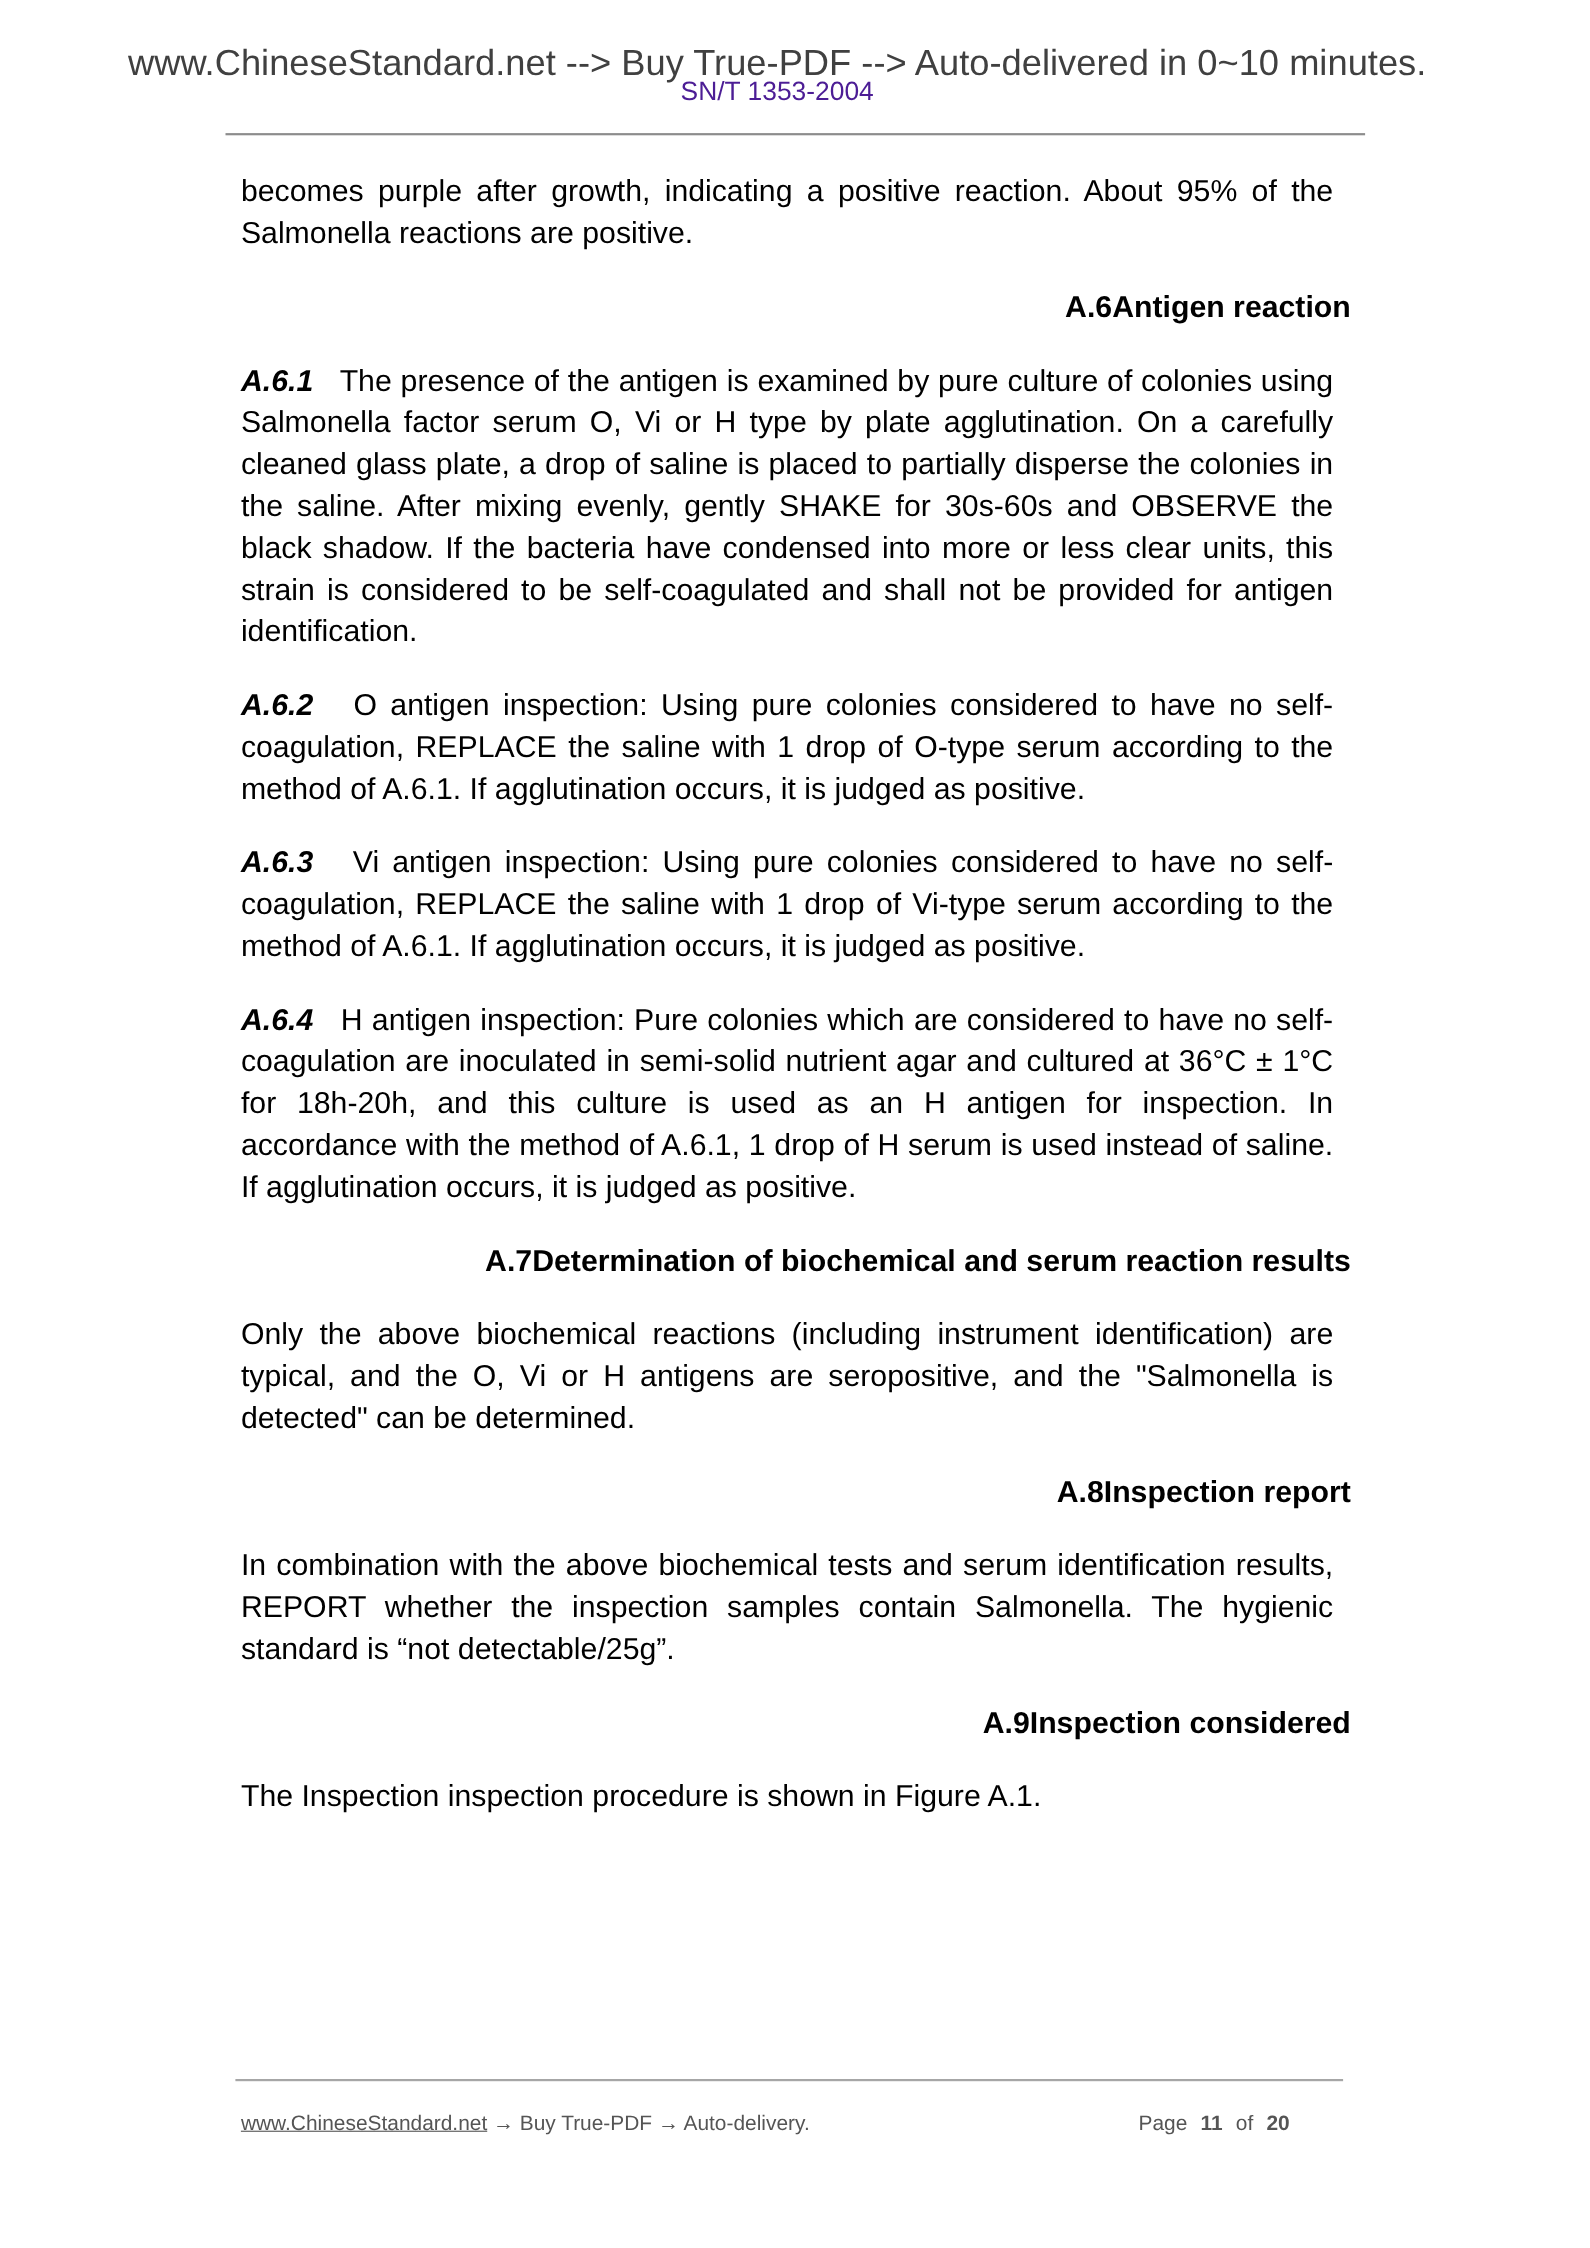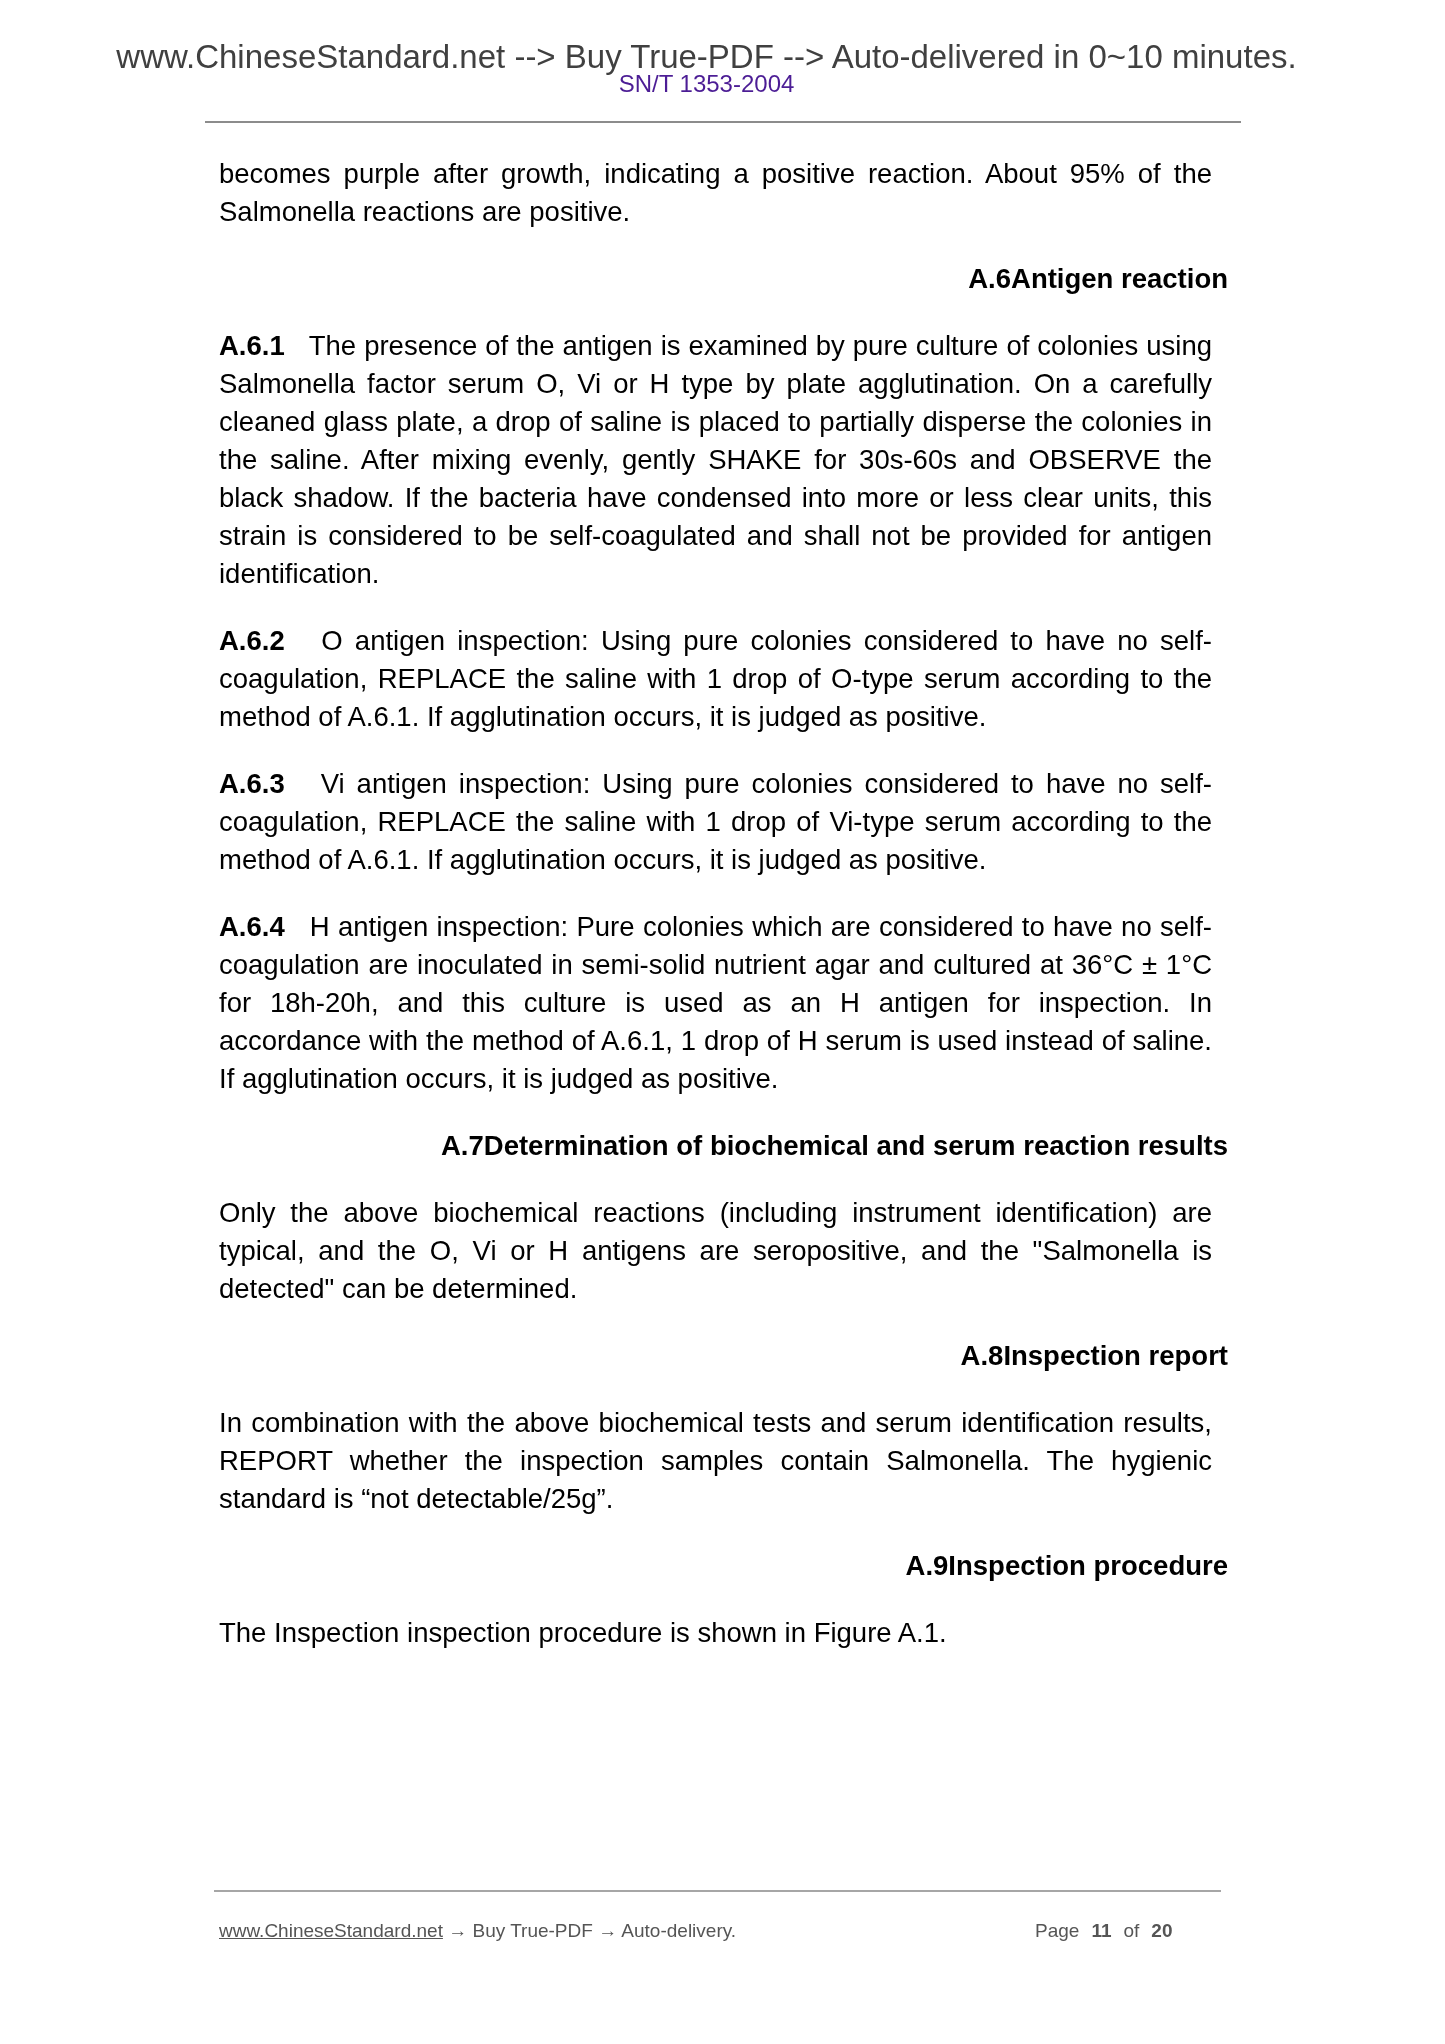--- a/index.html
+++ b/index.html
@@ -7,21 +7,21 @@
          font-family: "Liberation Sans", "DejaVu Sans", sans-serif; color: #000; }
   .page-header { position: absolute; left: 0; top: 38px; width: 1413px; text-align: center; color: #404040; }
   .header-banner { display: block; font-size: 33px; line-height: 38px; letter-spacing: 0; }
   .header-code { display: block; font-size: 24px; line-height: 24px; margin-top: -4px; color: #4c1d95; }
   .header-rule { position: absolute; left: 205px; top: 121px; width: 1036px; height: 0; border-top: 2px solid #8c8c8c; }
 
   .content { position: absolute; left: 219px; top: 155px; width: 1009px; }
   .content p { margin: 0 16px 29px 0; font-size: 27.5px; line-height: 38px; text-align: justify; }
   .content h2 { margin: 0 0 29px 0; font-size: 27.5px; line-height: 38px; font-weight: bold; text-align: right; }
   .content h2 .num { display: inline-block; width: 74px; }
-  .clause-num { font-weight: bold; }
+  .clause-num { font-weight: bold; font-style: italic; }
   .clause-num::after { content: "\00a0\00a0\00a0"; }
 
   .footer-rule { position: absolute; left: 214px; top: 1890px; width: 1007px; height: 0; border-top: 2px solid #a6a6a6; }
   .footer { position: absolute; left: 219px; top: 1914px; width: 1000px; height: 34px; color: #555; font-size: 19px; line-height: 34px; }
   .footer-left { position: absolute; left: 0; top: 0; white-space: nowrap; }
   .footer-link { color: #555; text-decoration: underline; }
   .footer-right { position: absolute; left: 816px; top: 0; white-space: nowrap; }
   .footer-right b { font-weight: bold; }
   .sp { display: inline-block; width: 12px; }
 </style>
@@ -61,21 +61,21 @@
     <span class="num">A.7</span><span>Determination of biochemical and serum reaction results</span>
   </h2>
   <p>Only the above biochemical reactions (including instrument identification) are typical, and the O, Vi or H antigens are seropositive, and the "Salmonella is detected" can be determined.</p>
 
   <h2>
     <span class="num">A.8</span><span>Inspection report</span>
   </h2>
   <p>In combination with the above biochemical tests and serum identification results, REPORT whether the inspection samples contain Salmonella. The hygienic standard is “not detectable/25g”.</p>
 
   <h2>
-    <span class="num">A.9</span><span>Inspection procedure</span>
+    <span class="num">A.9</span><span>Inspection considered</span>
   </h2>
   <p>The Inspection inspection procedure is shown in Figure A.1.</p>
 </div>
 
 <div class="footer-rule"></div>
 <div class="footer">
   <span class="footer-left">
     <span class="footer-link">www.ChineseStandard.net</span>
     <span>→ Buy True-PDF → Auto-delivery.</span>
   </span>

